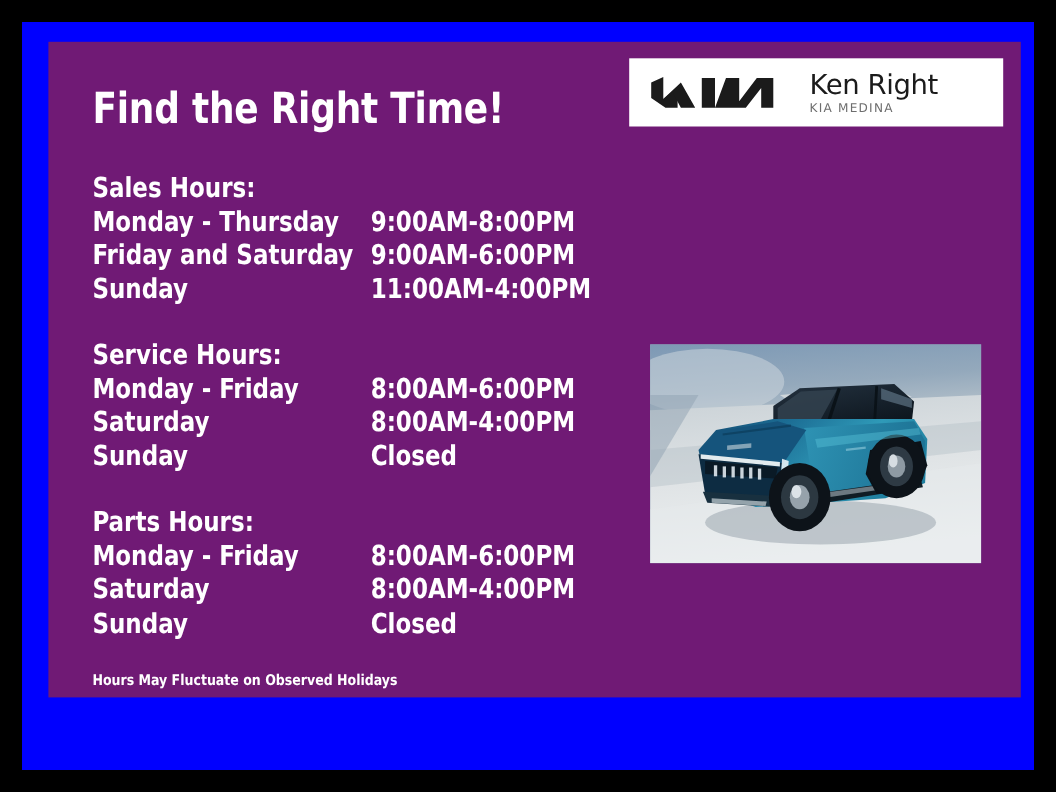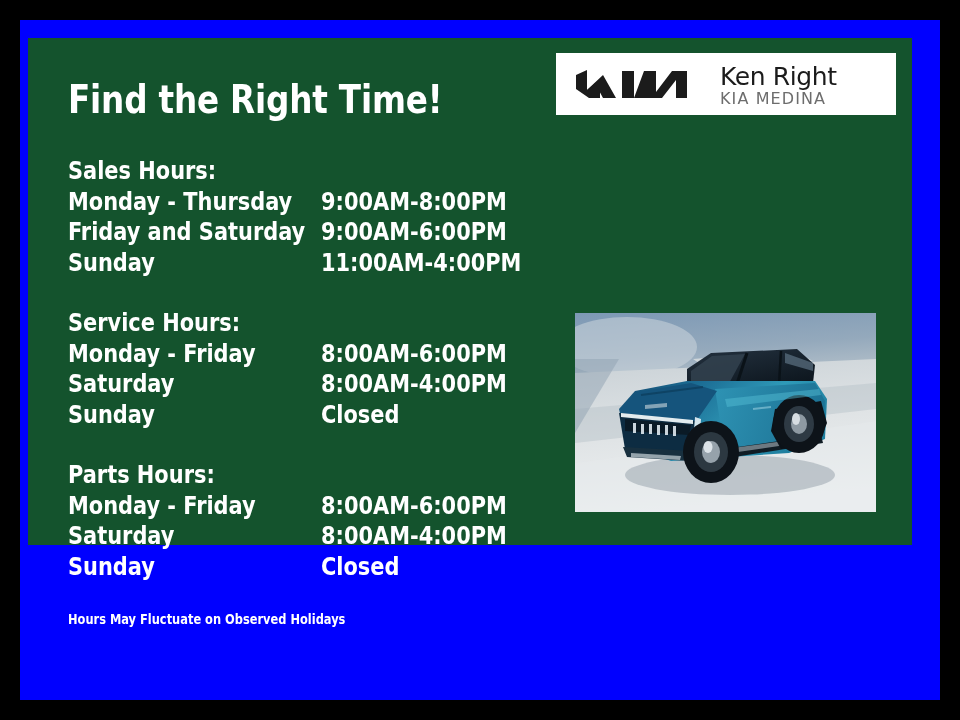--- a/index.html
+++ b/index.html
@@ -24,25 +24,25 @@
   #blue-frame {
     position: absolute;
     left: 20px;
     top: 20px;
     width: 920px;
     height: 680px;
     background: #0000ff;
   }
   #content-area {
     position: absolute;
-    left: 28px;
+    left: 44px;
     top: 38px;
     width: 884px;
-    height: 507px;
-    background: #14532d;
+    height: 596px;
+    background: #701a75;
   }
 
   
   #slide-title {
     position: absolute;
     left: 40px;
     top: 40px;
     color: #ffffff;
     font-family: "Liberation Sans Narrow", "DejaVu Sans Condensed", "Liberation Sans", sans-serif;
     font-weight: bold;
@@ -134,21 +134,21 @@
     color: #1b1b1b;
     font-family: "DejaVu Sans", "Liberation Sans", sans-serif;
     font-size: 25px;
     line-height: 26px;
     letter-spacing: -0.4px;
     white-space: nowrap;
   }
   #dealer-sub {
     color: #6d6d6d;
     font-family: "DejaVu Sans", "Liberation Sans", sans-serif;
-    font-size: 16px;
+    font-size: 11px;
     line-height: 13px;
     letter-spacing: 1.1px;
     white-space: nowrap;
     margin-top: 2px;
   }
 
   
   #vehicle-photo {
     position: absolute;
     left: 547px;

